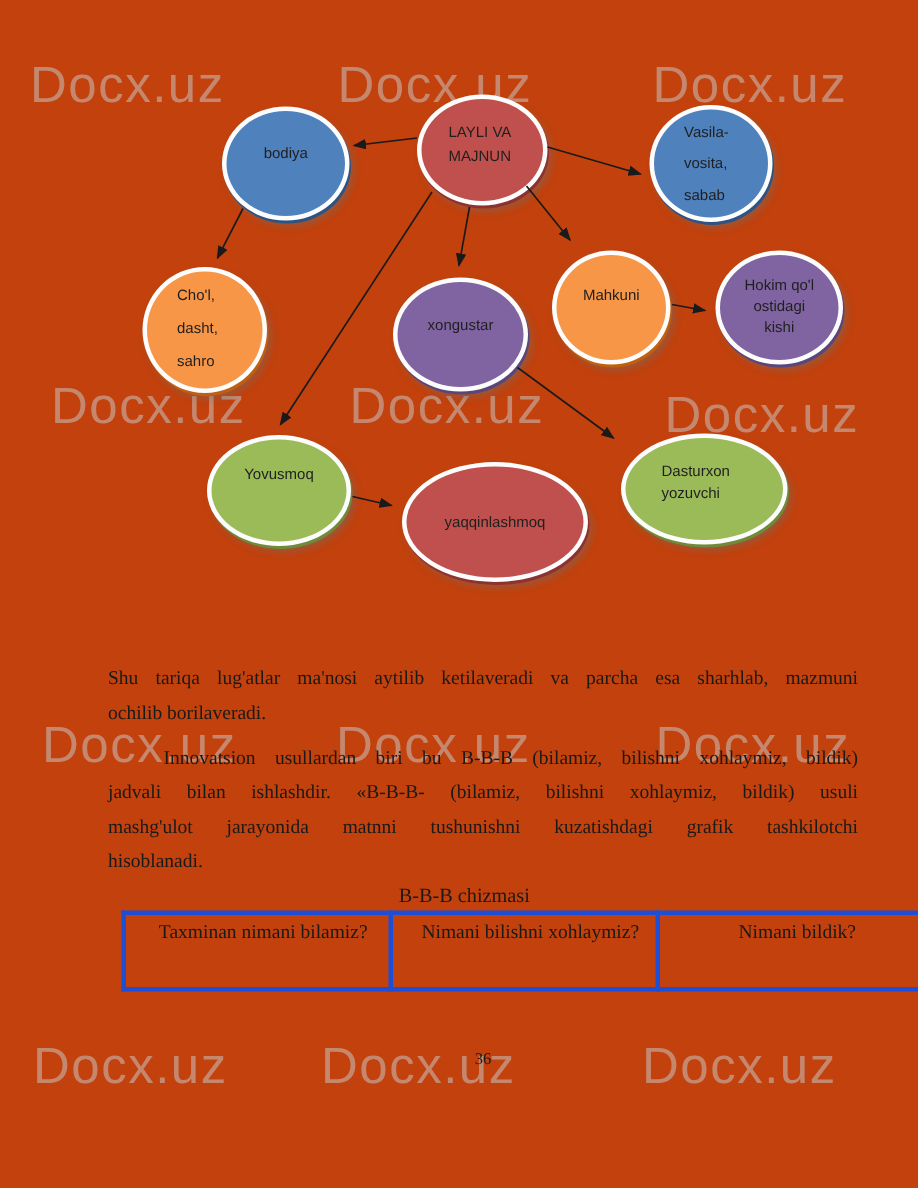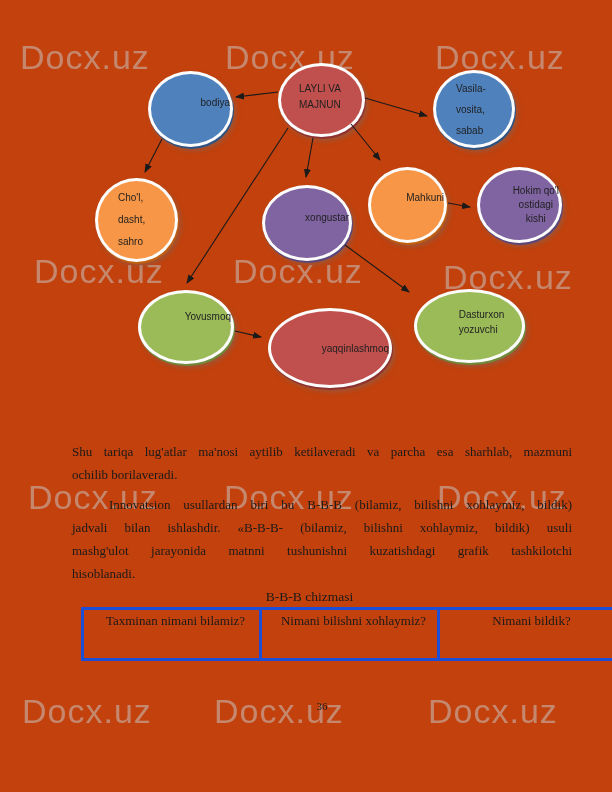--- a/index.html
+++ b/index.html
@@ -13,21 +13,21 @@
     position:absolute;
     font-family:"Liberation Sans", sans-serif;
     font-size:34px;letter-spacing:1px;
     color:#c9c9c9;opacity:.52;white-space:nowrap;
     user-select:none;
   }
   
   .diagram{position:absolute;left:0;top:0;width:612px;height:420px;}
   .node{
     position:absolute;border-radius:50%;
-    display:flex;align-items:center;justify-content:flex-end;
+    display:flex;align-items:center;justify-content:center;
     box-sizing:border-box;
     border:3px solid #fcfcfc;
     box-shadow:1px 2px 0 var(--rim,#555), 3px 4px 5px rgba(110,110,110,.45);
     font-family:"Liberation Sans", sans-serif;
     font-size:10px;color:#1f1f1f;text-align:center;
   }
   .nlabel{white-space:pre-line;line-height:15px;}
   .node.align-left{justify-content:flex-start;text-align:left;}
   .arrows{position:absolute;left:0;top:0;pointer-events:none;}
   
@@ -113,21 +113,21 @@
     </div>
 
     <div class="node" style="left: 138px; top: 290px; width: 96px; height: 74px; padding-bottom: 22px; background: rgb(155, 187, 89); --rim: #6f8a39;">
       <span class="nlabel">Yovusmoq</span>
     </div>
 
     <div class="node" style="left: 268px; top: 308px; width: 124px; height: 80px; background: rgb(192, 80, 77); --rim: #8e3230;">
       <span class="nlabel">yaqqinlashmoq</span>
     </div>
 
-    <div class="node align-left" style="left: 414px; top: 289px; width: 111px; height: 74px; padding-left: 24px; padding-bottom: 8px; background: rgb(155, 187, 89); justify-content: center; --rim: #6f8a39;">
+    <div class="node align-left" style="left: 414px; top: 289px; width: 111px; height: 74px; padding-left: 24px; padding-bottom: 8px; background: rgb(155, 187, 89); --rim: #6f8a39;">
       <span class="nlabel">Dasturxon
 yozuvchi</span>
     </div>
 
     <svg class="arrows" width="612" height="420">
       <defs>
         <marker id="arr" markerWidth="9" markerHeight="7" refX="8" refY="3.5" orient="auto" markerUnits="userSpaceOnUse">
           <path d="M0,0 L9,3.5 L0,7 Z" fill="#1a1a1a"></path>
         </marker>
       </defs>

